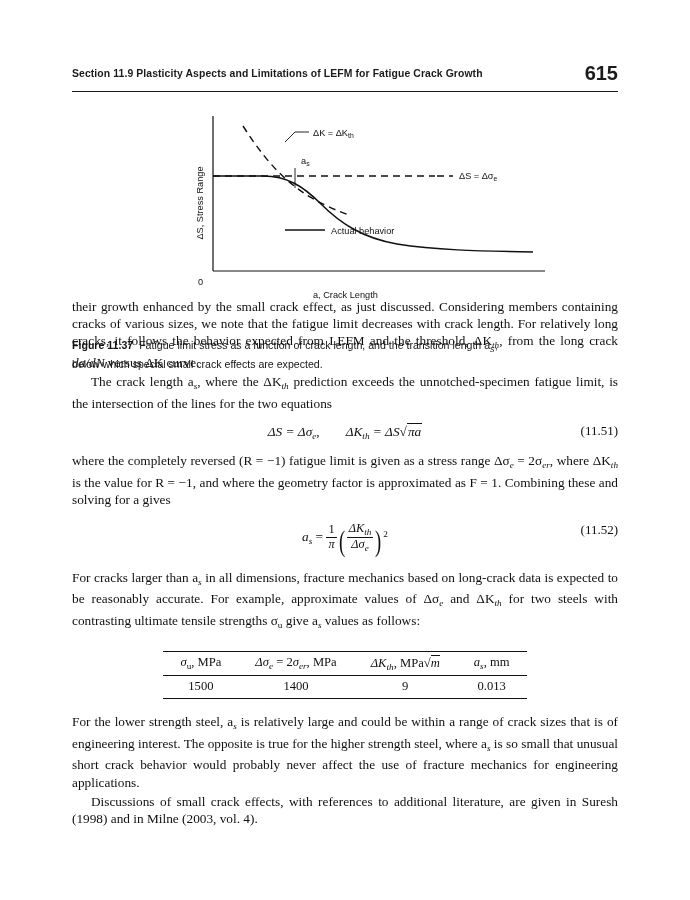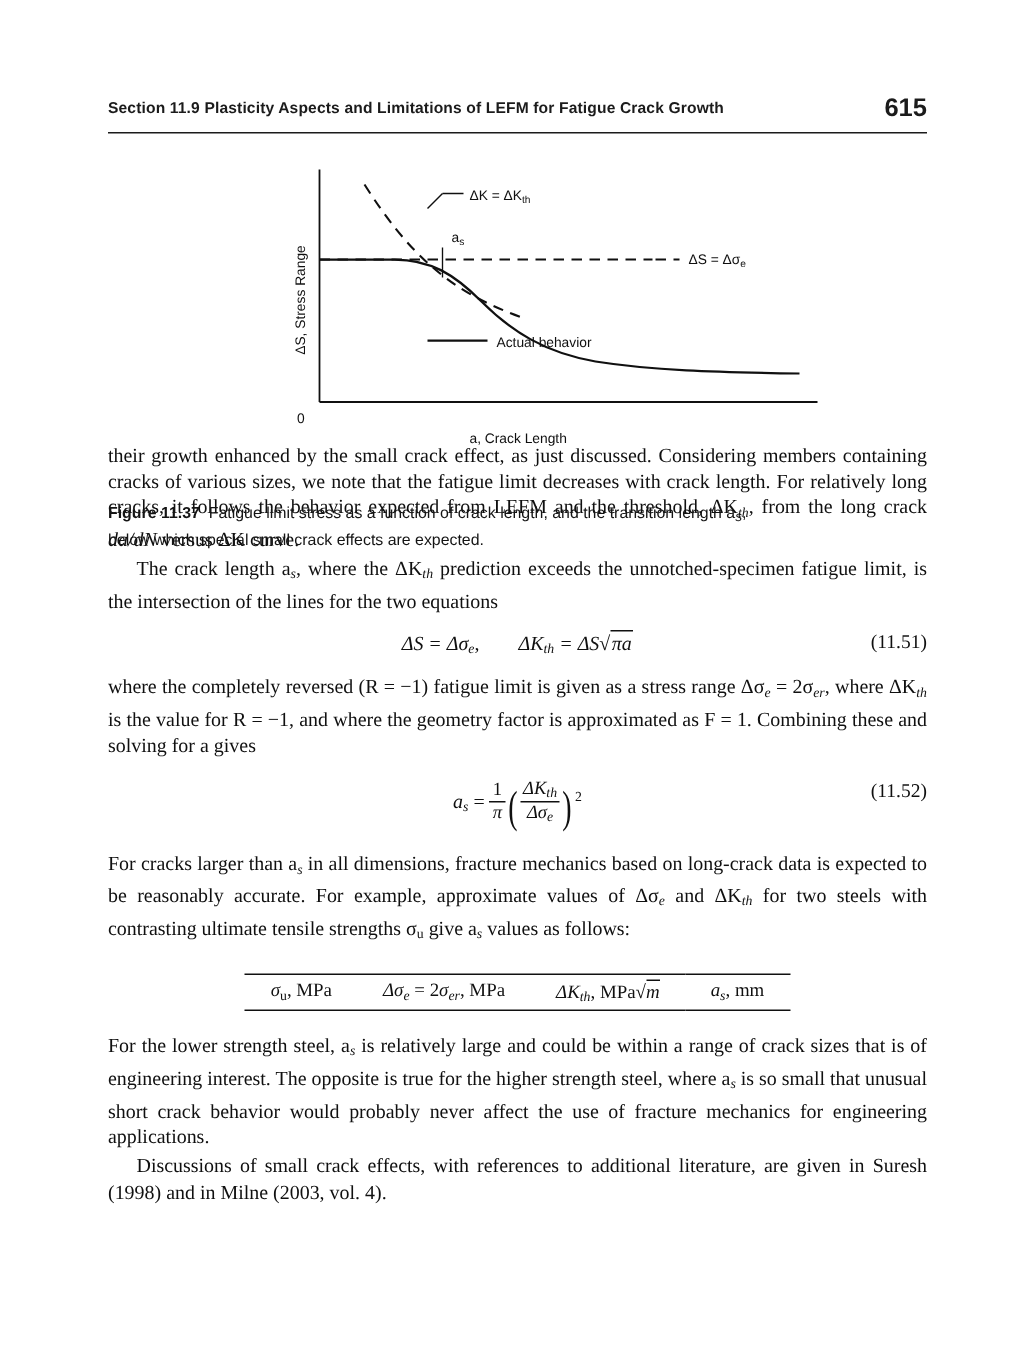--- a/index.html
+++ b/index.html
@@ -32,21 +32,21 @@
   }
   .runhead-text {
     font-family: "Liberation Sans", sans-serif;
     font-size: 10.4px;
     font-weight: 700;
     letter-spacing: 0.1px;
     color: #1b1b1b;
   }
   .runhead-page {
     font-family: "Liberation Sans", sans-serif;
-    font-size: 17px;
+    font-size: 20px;
     font-weight: 700;
     color: #1b1b1b;
   }
   
   .figure-block {
     margin-top: 16px;
     height: 190px;
     position: relative;
   }
   .figure-svg {
@@ -238,20 +238,26 @@
     <table class="data">
       <thead>
         <tr>
           <th><span class="it">σ</span><span class="subu">u</span>, MPa</th>
           <th><span class="it">Δσ</span><span class="sub">e</span> = 2<span class="it">σ</span><span class="sub">er</span>, MPa</th>
           <th><span class="it">ΔK</span><span class="sub">th</span>, MPa√<span class="it" style="border-top:1px solid #101010;display:inline-block;">m</span></th>
           <th><span class="it">a</span><span class="sub">s</span>, mm</th>
         </tr>
       </thead>
       <tbody>
+        <tr class="last">
+          <td>1500</td>
+          <td>1400</td>
+          <td>9</td>
+          <td>0.013</td>
+        </tr>
       </tbody>
     </table>
   </div>
 
   <p class="body"><span>For the lower strength steel, a</span><span class="sub">s</span><span> is relatively large and could be within a range of crack sizes that is of engineering interest. The opposite is true for the higher strength steel, where a</span><span class="sub">s</span><span> is so small that unusual short crack behavior would probably never affect the use of fracture mechanics for engineering applications.</span></p>
 
   <p class="body indent">Discussions of small crack effects, with references to additional literature, are given in Suresh (1998) and in Milne (2003, vol. 4).</p>
 
 </div>
 

